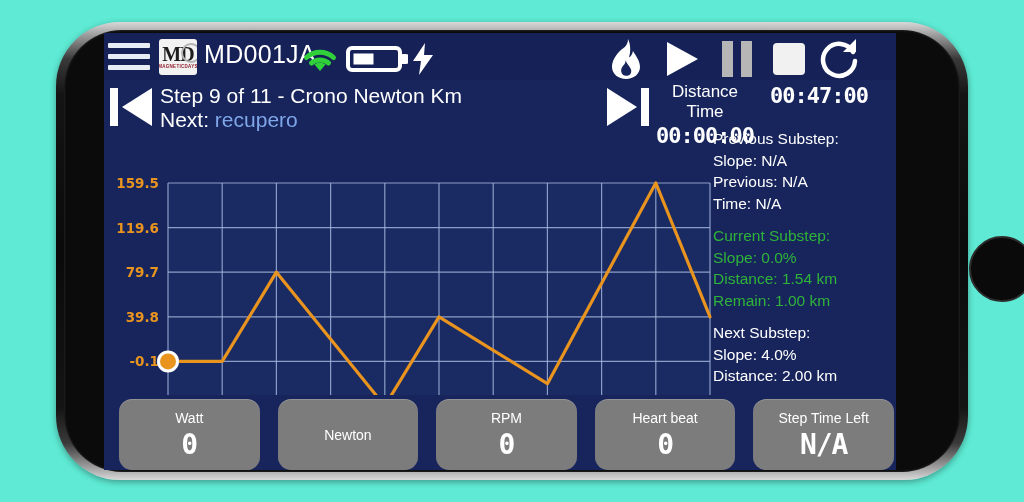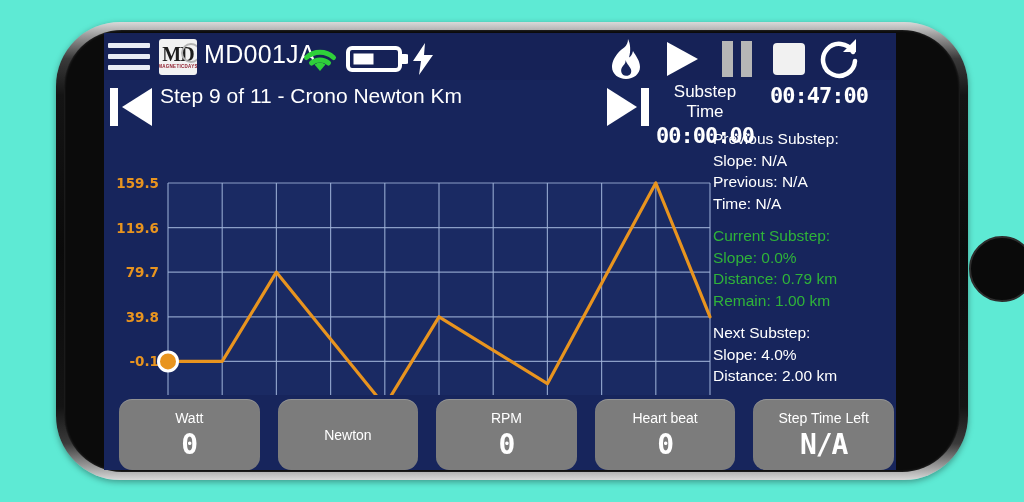--- a/index.html
+++ b/index.html
@@ -166,28 +166,31 @@
 
     <div class="row2">
 
       <svg class="prev-ic" viewBox="0 0 46 42">
         <rect x="2" y="2" width="8" height="38" fill="#ffffff"></rect>
         <path d="M44 2 L14 21 L44 40 Z" fill="#ffffff"></path>
       </svg>
 
       <div class="step-title">Step 9 of 11 - Crono Newton Km</div>
 
+      <div class="next-label">
+        <span>Next: </span><span class="val">recupero</span>
+      </div>
 
       <svg class="fwd-ic" viewBox="0 0 46 42">
         <path d="M2 2 L32 21 L2 40 Z" fill="#ffffff"></path>
         <rect x="36" y="2" width="8" height="38" fill="#ffffff"></rect>
       </svg>
 
       <div class="tt-wrap">
-        <div class="tt-lab">Substep Time</div>
+        <div class="tt-lab">Distance Time</div>
         <div class="tt-val">00:00:00</div>
       </div>
 
       <div class="tl-wrap">
         <div class="tt-val">00:47:00</div>
       </div>
     </div>
 
     <div class="chart-zone">
       <svg class="chart-svg" id="chart" width="610" height="262" viewBox="0 0 610 262">
@@ -234,21 +237,21 @@
     <div class="info">
       <div class="blk">
         <div>Previous Substep:</div>
         <div>Slope: N/A</div>
         <div>Previous: N/A</div>
         <div>Time: N/A</div>
       </div>
       <div class="blk green">
         <div>Current Substep:</div>
         <div>Slope: 0.0%</div>
-        <div>Distance: 0.79 km</div>
+        <div>Distance: 1.54 km</div>
         <div>Remain: 1.00 km</div>
       </div>
       <div class="blk">
         <div>Next Substep:</div>
         <div>Slope: 4.0%</div>
         <div>Distance: 2.00 km</div>
       </div>
     </div>
 
     <div class="cards" id="cards">

